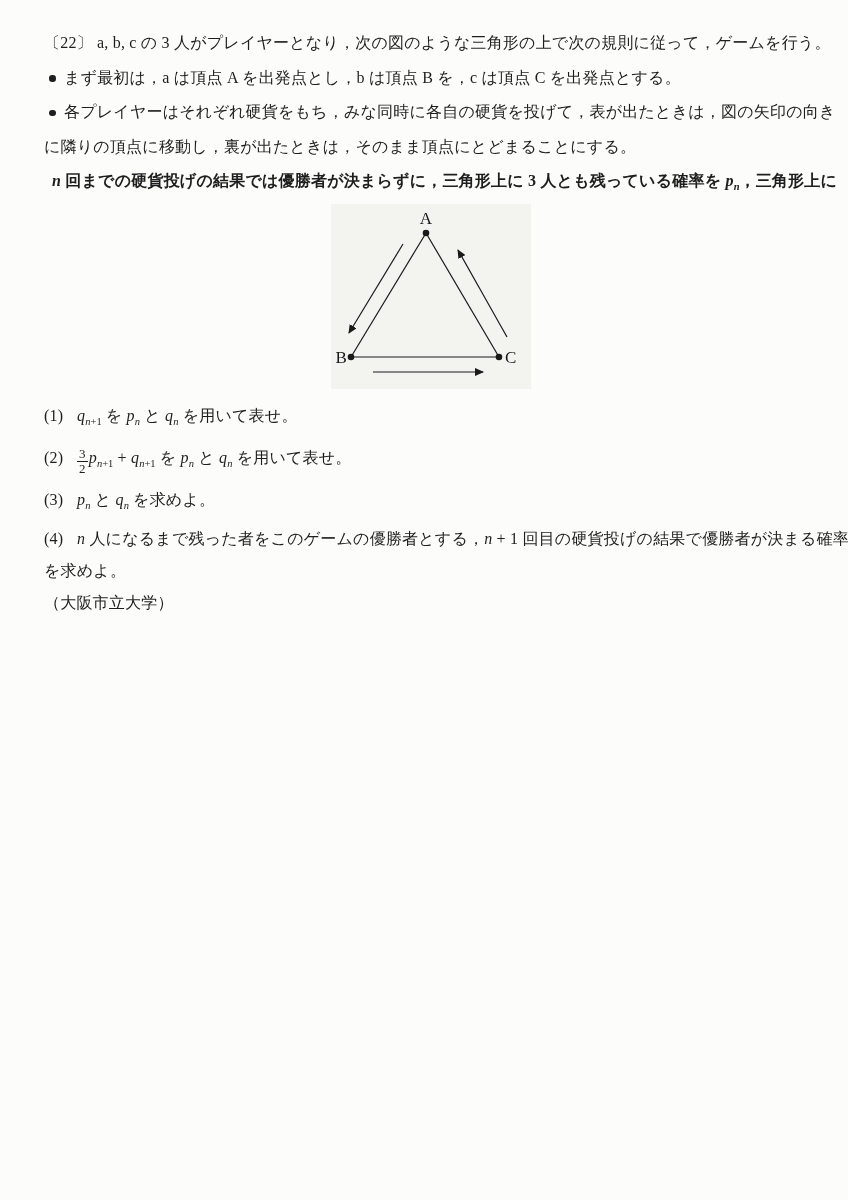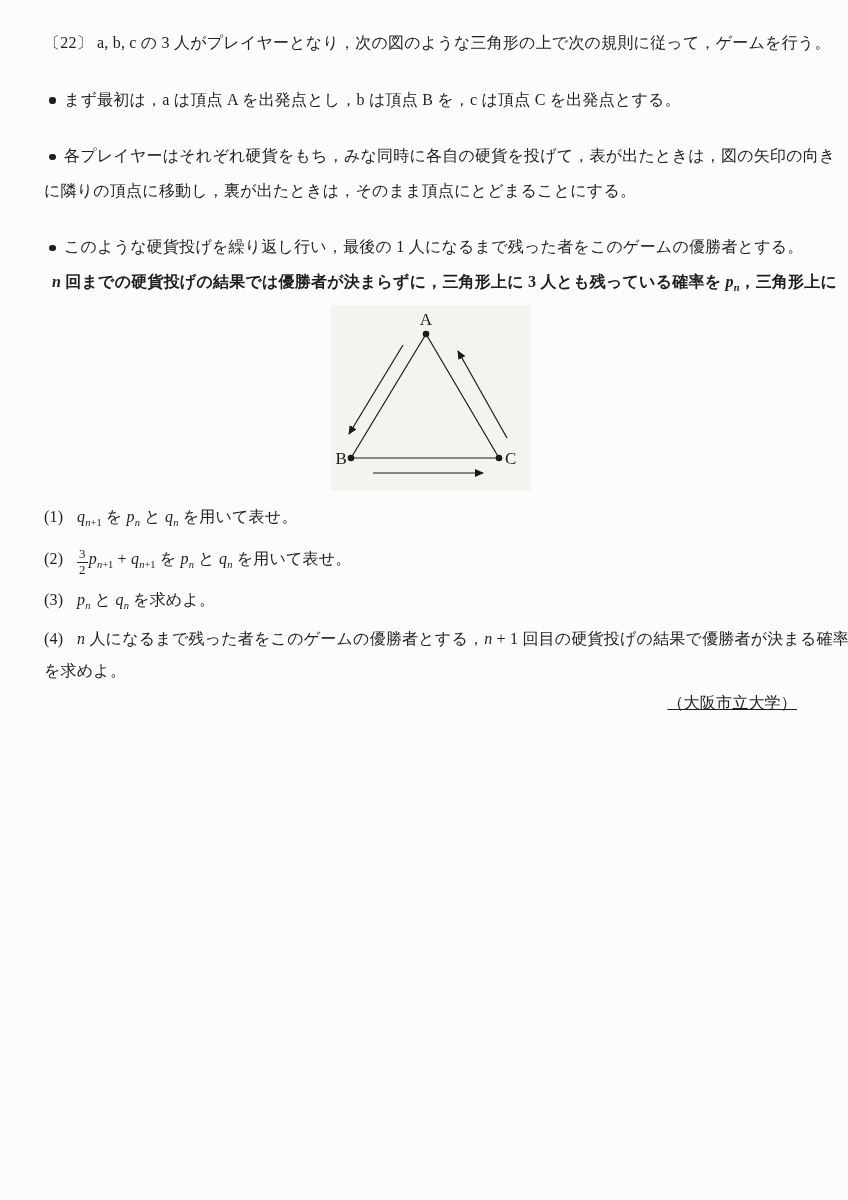--- a/index.html
+++ b/index.html
@@ -4,46 +4,45 @@
 <style>
   html,body{margin:0;padding:0;}
   body{
     width:848px;height:1200px;overflow:hidden;
     background:#fcfcfb;color:#1e1e1e;
     font-family:"Liberation Serif","DejaVu Serif",serif;
     font-size:16px;letter-spacing:0.2px;
   }
   #doc-root{padding:26px 28px 0 44px;}
   .line{position:relative;line-height:34.5px;min-height:34.5px;white-space:nowrap;}
-  .line.bullet{padding-left:20px;margin-top:22px;}
+  .line.bullet{padding-left:20px;}
   .marker{position:absolute;left:5px;top:14.5px;width:6.5px;height:6.5px;border-radius:50%;background:#1e1e1e;}
   .line.para{padding-left:8px;font-weight:bold;}
   .line.tall{line-height:38px;min-height:38px;}
   .line.short{line-height:32px;min-height:32px;}
   .inum{display:inline-block;width:33px;}
   .mvar{font-style:italic;font-family:"Liberation Serif","DejaVu Serif",serif;}
   .msub{font-size:10.5px;letter-spacing:0;vertical-align:-3.5px;}
   .msub .it{font-style:italic;}
   .frac{display:inline-block;vertical-align:-10px;text-align:center;margin-right:1px;line-height:normal;}
   .frac span{display:block;font-size:13px;line-height:14.5px;padding:0 2px;}
   .frac .fden{border-top:1px solid currentColor;}
   .figure{height:195px;}
   .figure svg{display:block;margin-left:287px;}
-  .source{text-align:right;padding-right:23px;text-decoration:underline;}
+  .source{text-align:left;padding-right:23px;}
 </style>
 </head>
 <body style="background: rgb(252, 252, 251); color: rgb(30, 30, 30);">
 
 <main id="doc-root">
   <div id="lines">
       <div class="line title"><span class="content"><span>〔22〕 a, b, c の 3 人がプレイヤーとなり，次の図のような三角形の上で次の規則に従って，ゲームを行う。</span></span></div>
       <div class="line bullet"><span class="marker"></span><span class="content"><span>まず最初は，a は頂点 A を出発点とし，b は頂点 B を，c は頂点 C を出発点とする。</span></span></div>
       <div class="line bullet"><span class="marker"></span><span class="content"><span>各プレイヤーはそれぞれ硬貨をもち，みな同時に各自の硬貨を投げて，表が出たときは，図の矢印の向き</span></span></div>
       <div class="line cont"><span class="content"><span>に隣りの頂点に移動し，裏が出たときは，そのまま頂点にとどまることにする。</span></span></div>
-      <div class="line bullet"><span class="marker"></span><span class="content"><span>このような硬貨投げを繰り返し行い，最後の 1 人になるまで残った者をこのゲームの優勝者とする。</span></span></div>
       <div class="line para"><span class="content"><span><span class="mvar">n</span></span><span> 回までの硬貨投げの結果では優勝者が決まらずに，三角形上に 3 人とも残っている確率を </span><span><span class="mvar">p</span><span class="msub"><span class="it">n</span></span></span><span>，三角形上に</span></span></div>
       <div class="figure line-figure">
         <svg width="200" height="185" viewBox="0 0 200 185">
           <defs>
             <marker id="ah" markerWidth="10" markerHeight="8" refX="8" refY="4" orient="auto" markerUnits="userSpaceOnUse">
               <path d="M0,0 L9,4 L0,8 z" fill="#1a1a1a"></path>
             </marker>
           </defs>
           <rect x="0" y="0" width="200" height="185" fill="#f3f3f0"></rect>
           <line x1="95" y1="29" x2="20" y2="153" stroke="#1a1a1a" stroke-width="1.2"></line>

